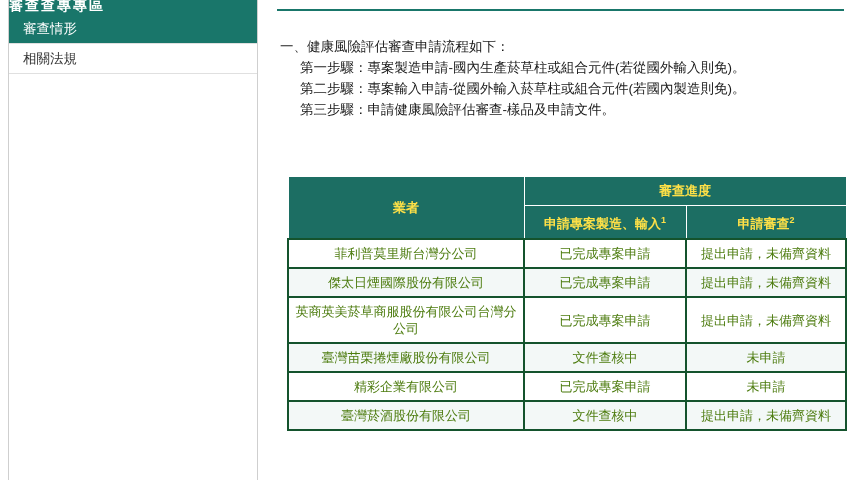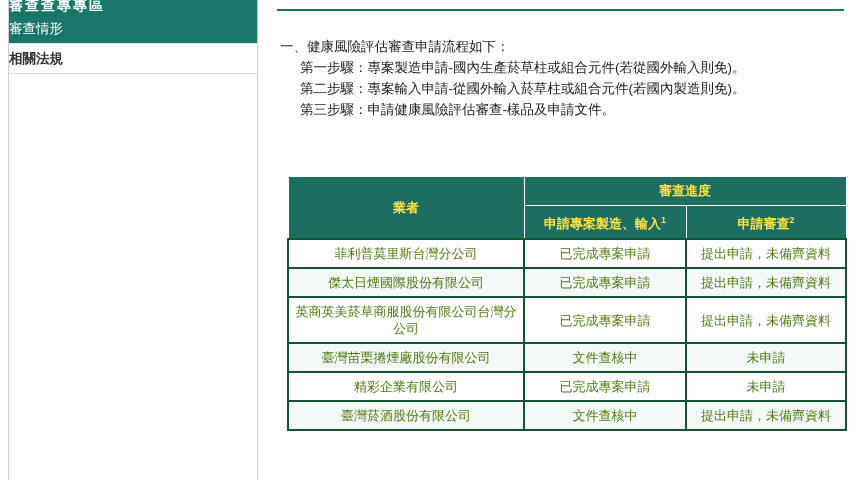--- a/index.html
+++ b/index.html
@@ -40,32 +40,32 @@
     font-size: 14px;
     font-weight: bold;
     text-align: left;
     line-height: 10px;
     letter-spacing: 2px;
     overflow: hidden;
   }
   .sidebar-item {
     height: 30px;
     line-height: 30px;
+    padding-left: 14px;
     font-size: 13.5px;
     box-sizing: border-box;
     border-bottom: 1px solid #e0e0e0;
   }
   .sidebar-item.active {
     background: #19766a;
     color: #ffffff;
   }
   .sidebar-item.plain {
     background: #ffffff;
     color: #333333;
-    font-weight: bold;
   }
   .sidebar-spacer {
     height: 6px;
     background: #ffffff;
   }
 
   
   .content {
     position: absolute;
     left: 277px;

